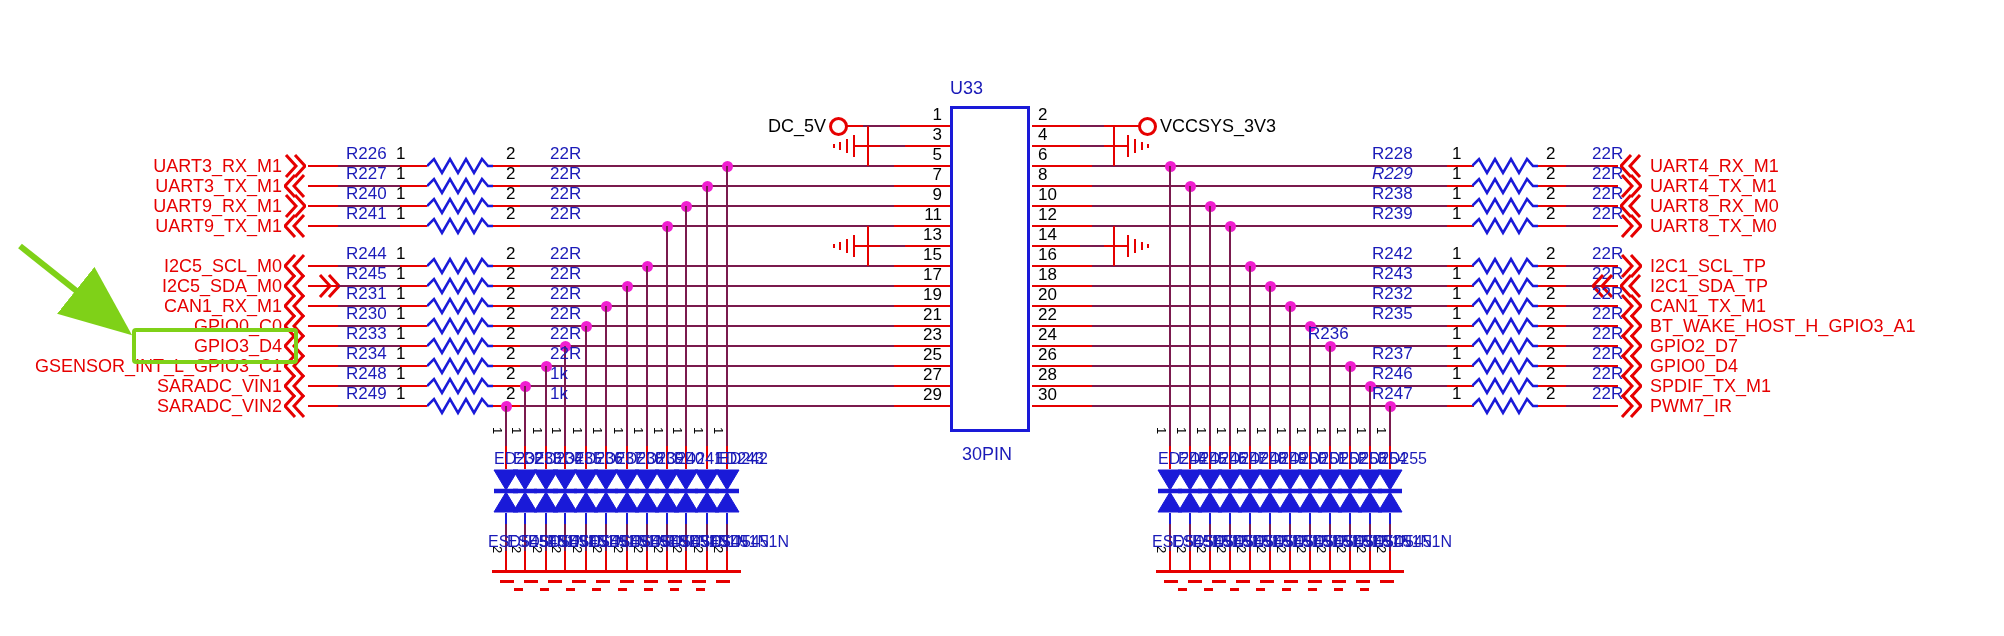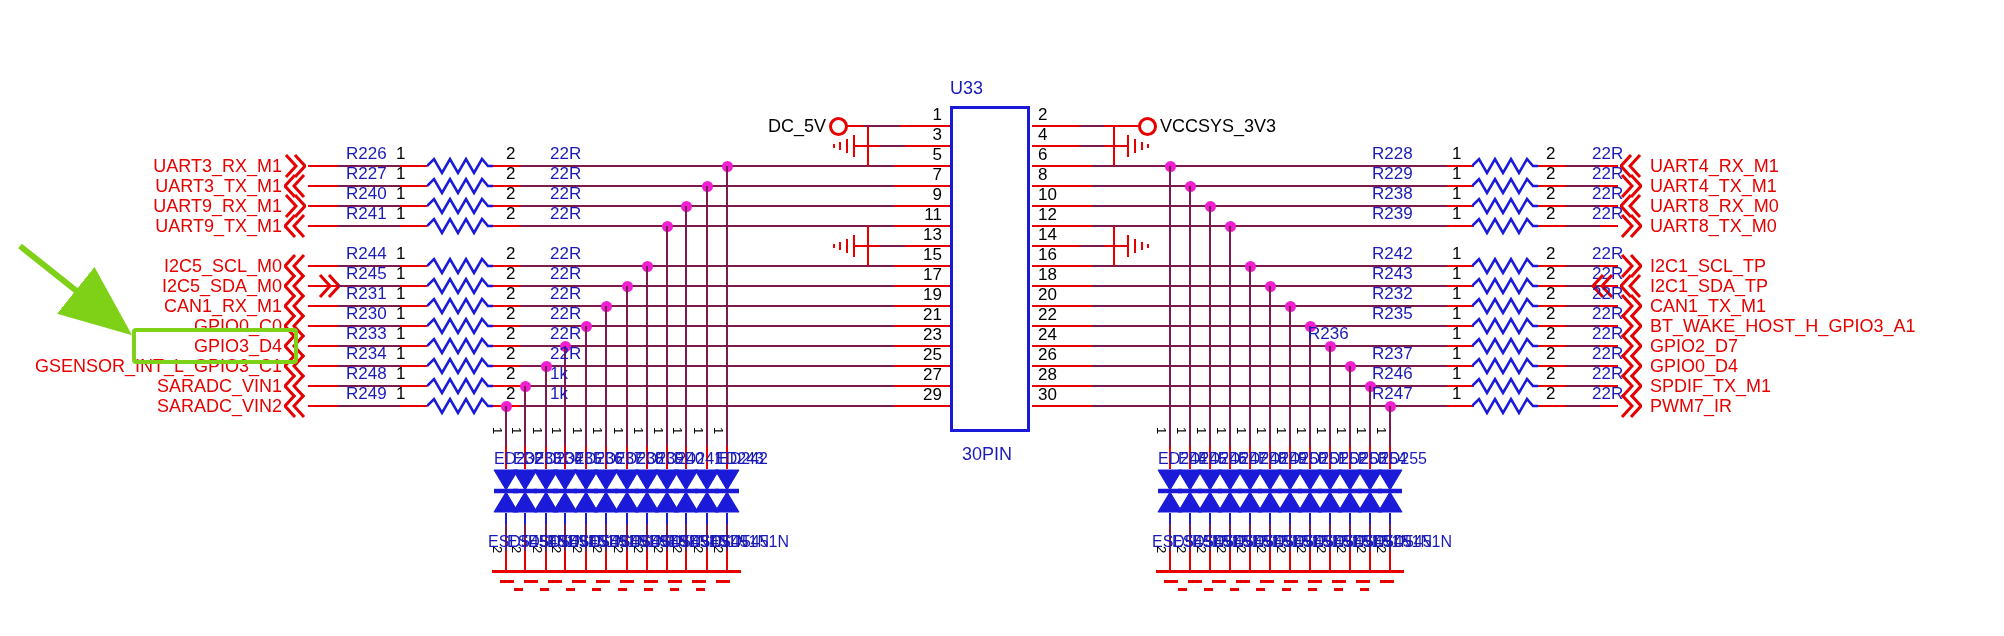--- a/index.html
+++ b/index.html
@@ -401,21 +401,21 @@
       <div class="rot" style="left: 1158px; top: 543px;">2</div>
       <div class="hl" style="left: 1032px; top: 185px; width: 60px; height: 2px; background: rgb(230, 0, 0);"></div>
       <div class="hl" style="left: 1092px; top: 185px; width: 355px; height: 2px; background: rgb(122, 26, 78);"></div>
       <div class="hl" style="left: 1447px; top: 185px; width: 27px; height: 2px; background: rgb(230, 0, 0);"></div>
       <svg width="66" height="20" style="position: absolute; left: 1472px; top: 176px;">
         <polyline points="0,10 7,3 15,17 23,3 31,17 39,3 47,17 55,3 61,10 66,10" fill="none" stroke="#1a1ad8" stroke-width="2.6"></polyline>
       </svg>
       <div class="hl" style="left: 1538px; top: 185px; width: 28px; height: 2px; background: rgb(230, 0, 0);"></div>
       <div class="hl" style="left: 1566px; top: 185px; width: 34px; height: 2px; background: rgb(122, 26, 78);"></div>
       <div class="hl" style="left: 1600px; top: 185px; width: 18px; height: 2px; background: rgb(230, 0, 0);"></div>
-      <div class="refdes" style="left: 1372px; top: 165px;">R229</div>
+      <div class="refdes" style="left: 1372px; top: 165px; font-style: italic;">R229</div>
       <div class="pn" style="left: 1452px; top: 165px;">1</div>
       <div class="pn" style="left: 1546px; top: 165px;">2</div>
       <div class="val" style="left: 1592px; top: 165px;">22R</div>
       <svg width="22" height="24" style="position: absolute; left: 1620px; top: 174px;">
         <g fill="none" stroke="#e60000" stroke-width="3">
        <polyline points="2,1 12,12 2,23"></polyline>
           <polyline points="11,1 21,12 11,23"></polyline>
         </g>
       </svg>
       <div class="net" style="left: 1650px; top: 176px;">UART4_TX_M1</div>

